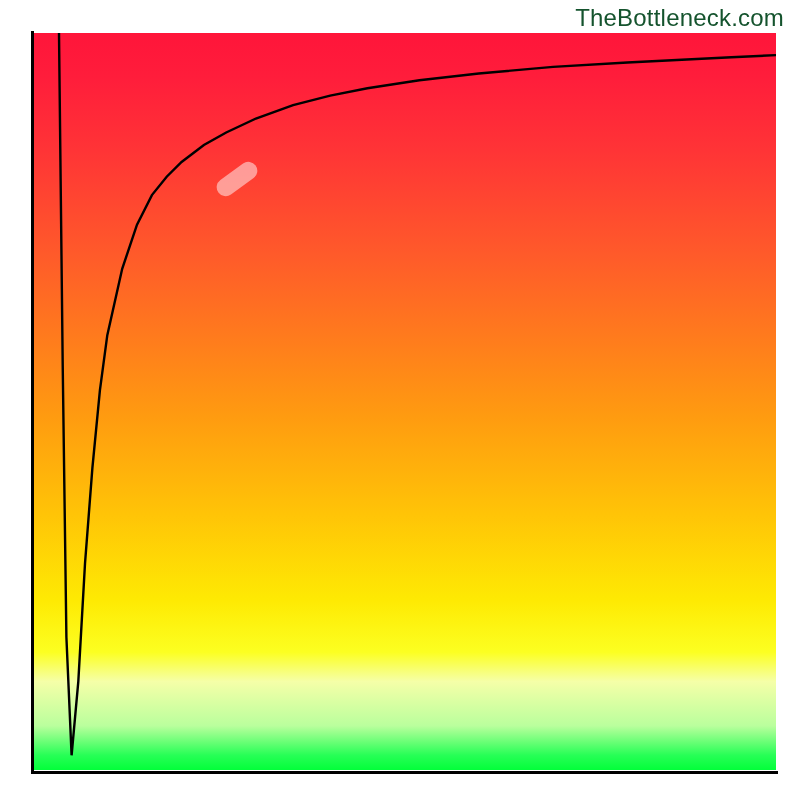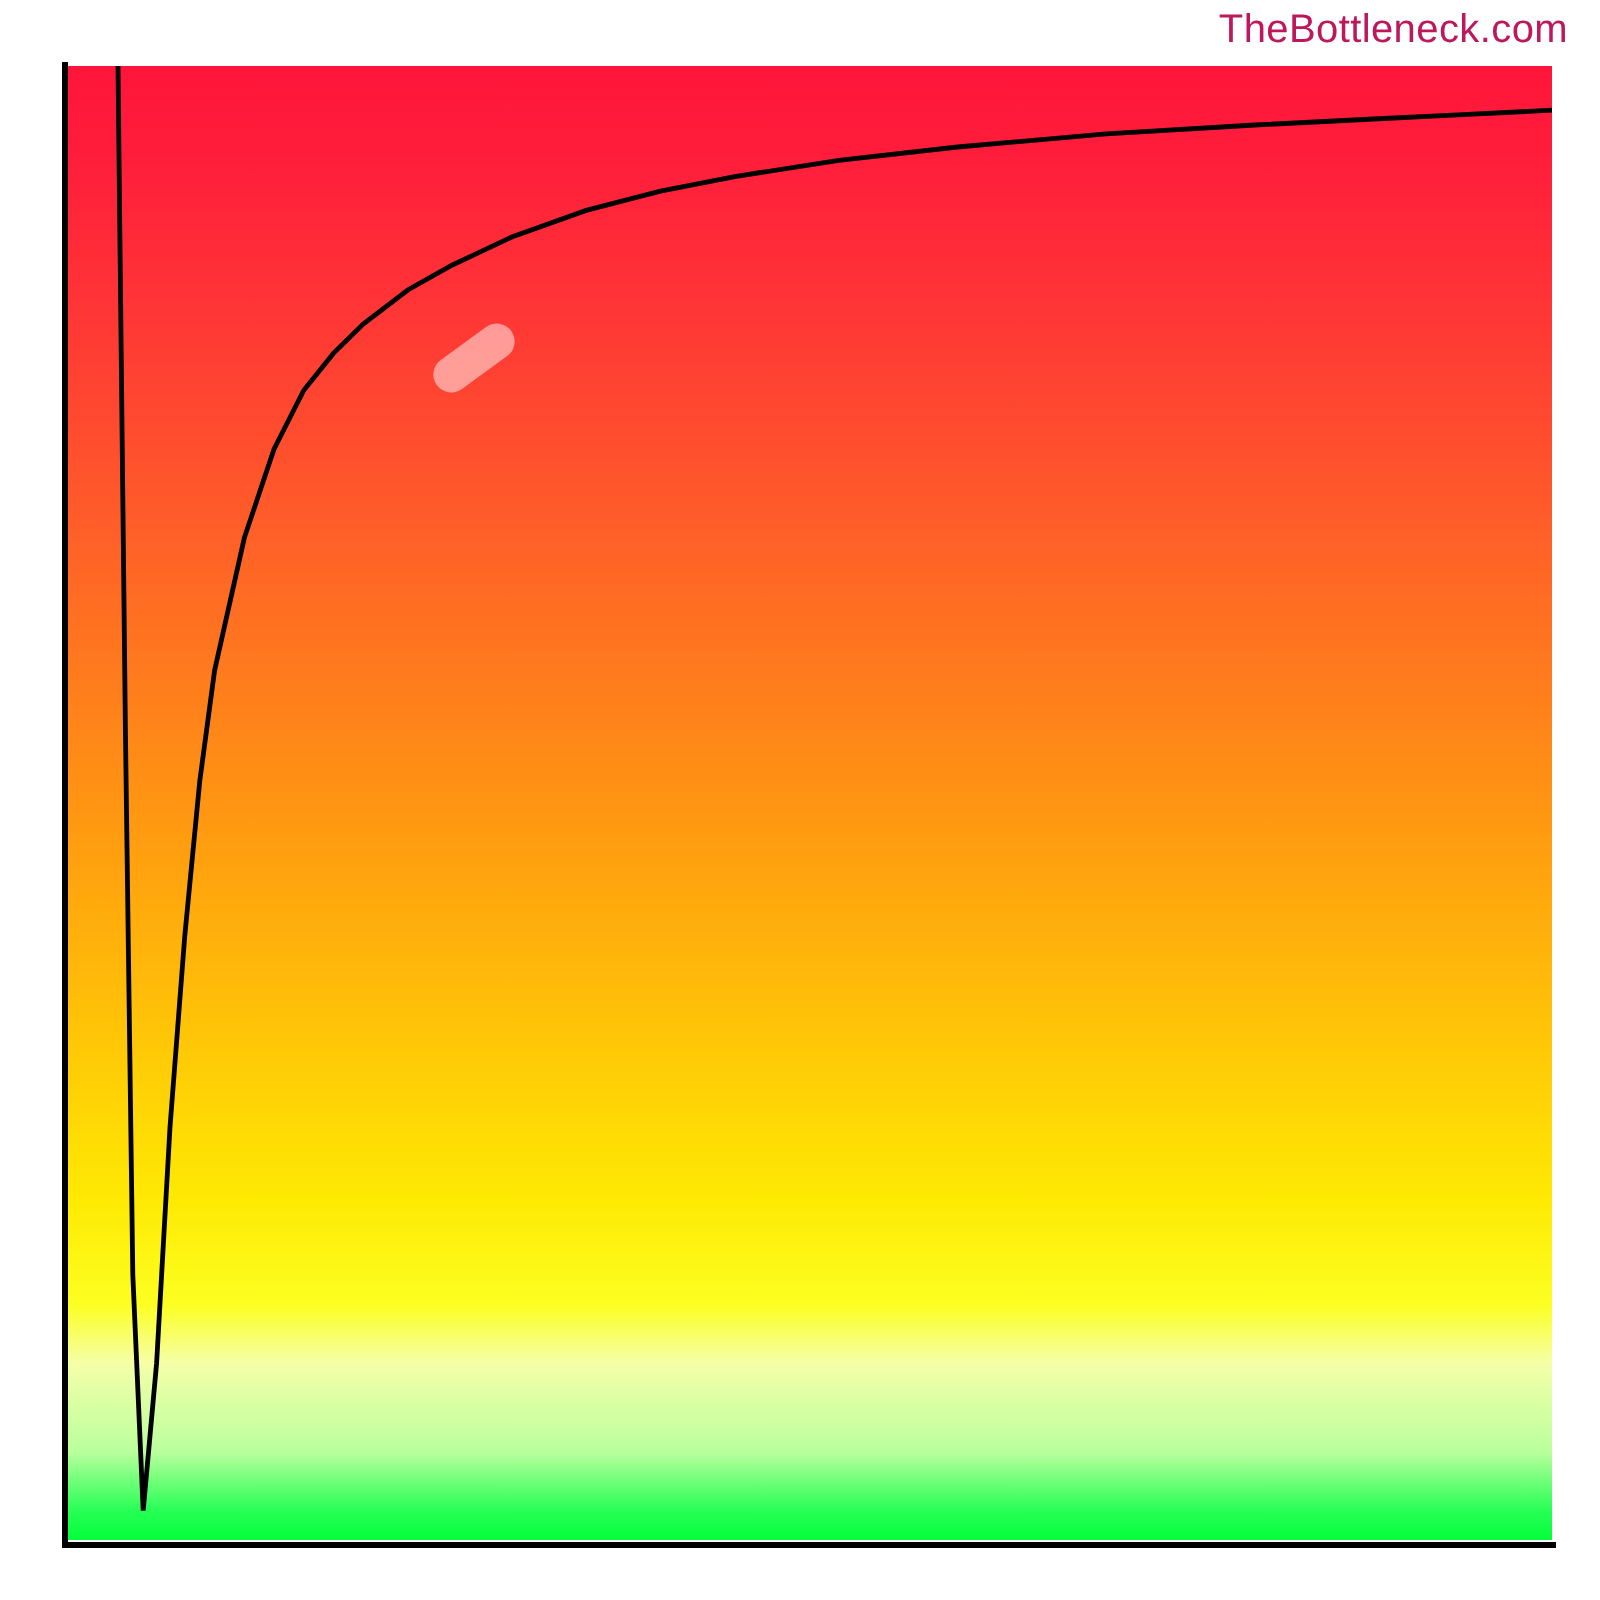--- a/index.html
+++ b/index.html
@@ -51,22 +51,22 @@
     left: 31px;
     top: 771px;
     width: 747px;
     height: 3px;
     background: #000000;
   }
   .watermark {
     position: absolute;
     top: 4px;
     right: 16px;
-    font-size: 20px;
-    color: #be185d;
+    font-size: 24px;
+    color: #14532d;
     letter-spacing: 0.2px;
   }
   svg.curve {
     position: absolute;
     left: 33px;
     top: 33px;
     width: 743px;
     height: 737px;
     pointer-events: none;
   }

